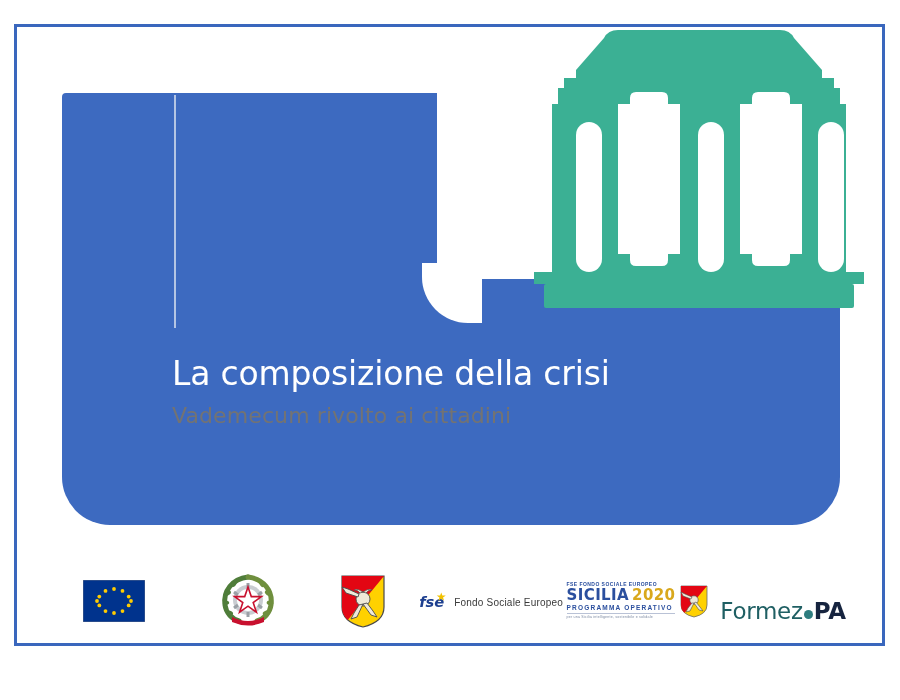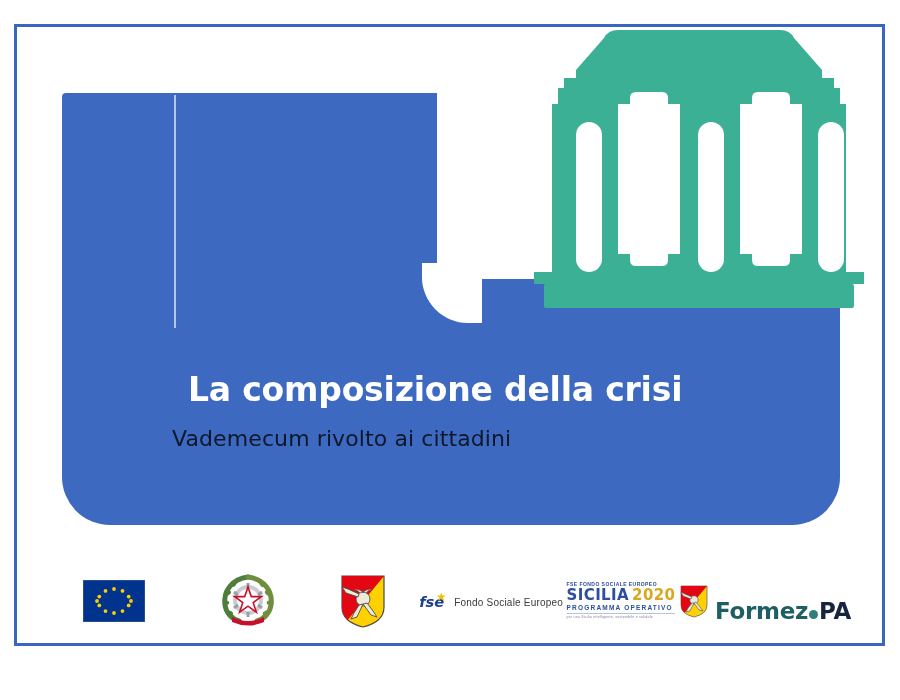--- a/index.html
+++ b/index.html
@@ -101,31 +101,31 @@
   #temple svg { display: block; }
 
   
   #title-block {
     position: absolute;
     left: 172px;
     top: 355px;
     width: 560px;
   }
   #doc-title {
-    margin: 16px;
+    margin: 0;
     color: #ffffff;
     font-family: "DejaVu Sans", sans-serif;
     font-size: 33px;
-    font-weight: bold;
+    font-weight: normal;
     line-height: 1.18;
     letter-spacing: -0.2px;
   }
   #doc-subtitle {
     margin: 9px 0 0 0;
-    color: #0f172a;
+    color: #737373;
     font-family: "DejaVu Sans", sans-serif;
     font-size: 22px;
     font-weight: normal;
     line-height: 1.2;
     letter-spacing: 0.1px;
   }
 
   
   #logo-strip {
     position: absolute;
@@ -161,21 +161,21 @@
 
   
   #logo-formez .formez-mark {
     font-family: "DejaVu Sans", sans-serif;
     font-size: 23px;
     letter-spacing: -0.3px;
     white-space: nowrap;
     display: flex;
     align-items: baseline;
   }
-  .formez-word { color: #1f5f63; font-weight: bold; }
+  .formez-word { color: #1f5f63; font-weight: normal; }
   .formez-dot  {
     width: 9px; height: 9px;
     background: #2e7d7f;
     border-radius: 50%;
     display: inline-block;
     margin: 0 1px 0 1px;
   }
   .formez-pa   { color: #16243f; font-weight: bold; margin-top: 20px; }
 
   

